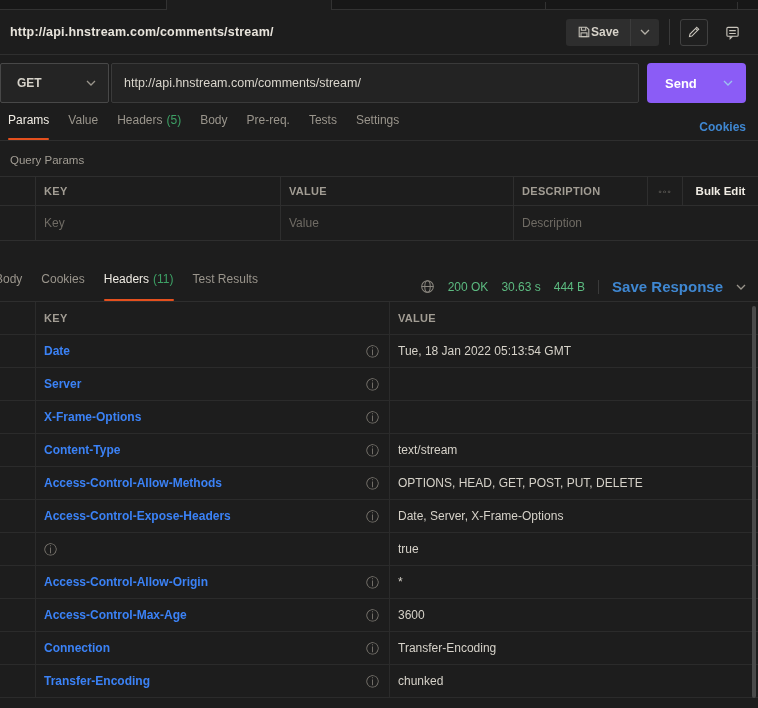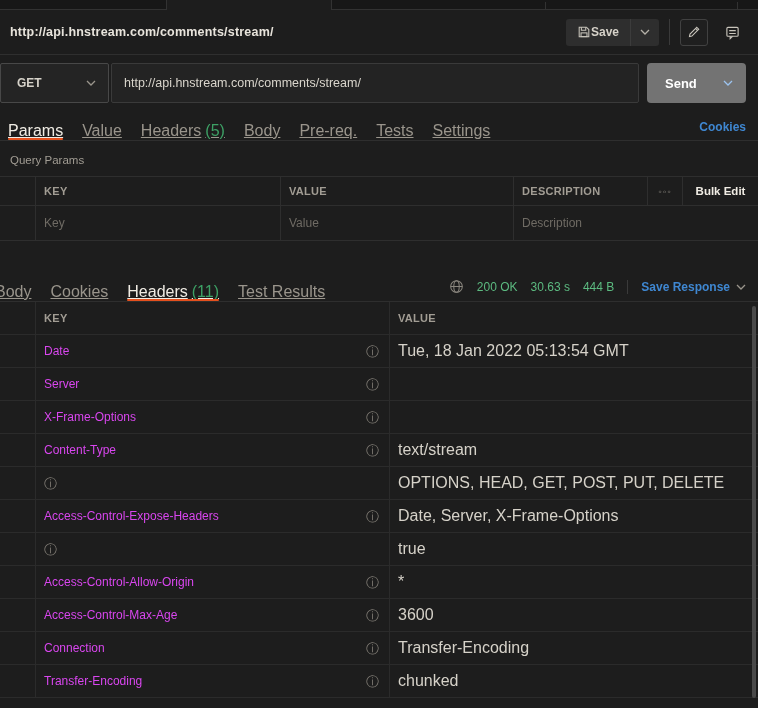--- a/index.html
+++ b/index.html
@@ -51,33 +51,33 @@
   }
   .method-select .method-label { flex:1; font-size:12px; font-weight:bold; color:#d6d2c9; }
   .url-input {
     flex:1; height:40px; margin-left:2px;
     background:#232323; border:1px solid #3a3a3a; border-radius:2px;
     color:#d9d5cc; font-size:12.5px; padding:0 12px;
     font-family:"Liberation Sans", sans-serif; outline:none;
   }
   .send-btn {
     width:99px; height:40px; margin-left:8px;
-    background:#737373; border:none; border-radius:4px;
+    background:#8b5cf6; border:none; border-radius:4px;
     display:flex; align-items:center; cursor:pointer; padding:0 13px 0 18px;
   }
   .send-btn span { flex:1; text-align:left; font-size:13px; font-weight:bold; color:#ffffff; }
 
   
   .tabs-row {
     display:flex; align-items:stretch; height:28px;
     border-bottom:1px solid #2e2e2e; position:relative;
   }
   .tab {
-    display:flex; align-items:flex-end; gap:4px; margin-right:19px;
-    font-size:16px; color:#9a958c; cursor:pointer; position:relative;text-decoration:underline;
+    display:flex; align-items:flex-start; gap:4px; margin-right:19px;
+    font-size:12px; color:#9a958c; cursor:pointer; position:relative;
   }
   .tab:first-child { margin-left:8px; }
   .tab.active { color:#f0ece4; }
   .tab.active::after {
     content:''; position:absolute; left:0; right:0; bottom:0; height:2px;
     background:#e4501e; border-radius:1px;
   }
   .tab .count { color:#3da065; }
   .cookies-link {
     position:absolute; right:12px; top:0; bottom:0; display:flex; align-items:center;
@@ -103,43 +103,43 @@
 
   
   .resp-tabs { margin-top:31px; height:30px; }
   .resp-tabs .tab:first-child { margin-left:-5px; }
   .resp-meta {
     position:absolute; right:12px; top:0; bottom:0;
     display:flex; align-items:center; gap:13px;
   }
   .resp-stat { font-size:12px; color:#5cba80; }
   .meta-divider { width:1px; height:14px; background:#3a3a3a; }
-  .save-response { display:flex; align-items:center; gap:6px; color:#3f87d1; font-size:12px; font-weight:bold; cursor:pointer; }
+  .save-response { display:flex; align-items:center; gap:13px; color:#3f87d1; font-size:15px; font-weight:bold; cursor:pointer; }
 
   .rtable-header {
     display:grid; grid-template-columns:36px 354px 1fr; height:33px;
     border-bottom:1px solid #2b2b2b;
   }
   .rtable-header > div { display:flex; align-items:center; }
   .rtable-header .hcell { padding-left:8px; font-size:11px; font-weight:bold; color:#a29d94; letter-spacing:.3px; }
   .rtable-header .gutter, .rtable-header .hcell-key { border-right:1px solid #2b2b2b; }
 
   .rtable-row {
     display:grid; grid-template-columns:36px 354px 1fr; height:33px;
     border-bottom:1px solid #2b2b2b;
   }
   .rtable-row > div { display:flex; align-items:center; }
   .rtable-row .cell-sel { border-right:1px solid #2b2b2b; }
   .rtable-row .cell-key {
     border-right:1px solid #2b2b2b; justify-content:space-between;
     padding:0 10px 0 8px;
   }
-  .key-text { font-size:12px; color:#d946ef; }
+  .key-text { font-size:12px; color:#3b82f6;font-weight:bold; }
   .info-icon { font-size:13px; color:#7f7b74; cursor:pointer; line-height:1; }
-  .cell-value { padding-left:8px; font-size:16px; color:#d6d2c9; }
+  .cell-value { padding-left:8px; font-size:12px; color:#d6d2c9; }
 
   .resp-scrollbar {
     position:absolute; right:2px; top:306px; width:4px; height:392px;
     background:#4a4a4a; border-radius:2px; cursor:grab;
   }
 </style>
 </head>
 <body>
 
 <div class="tabstrip">
@@ -319,20 +319,21 @@
       <div class="cell-sel"></div>
       <div class="cell-key">
         <span class="key-text">Content-Type</span>
         <span class="info-icon">ⓘ</span>
       </div>
       <div class="cell-value">text/stream</div>
     </div>
     <div class="rtable-row">
       <div class="cell-sel"></div>
       <div class="cell-key">
+        <span class="key-text">Access-Control-Allow-Methods</span>
         <span class="info-icon">ⓘ</span>
       </div>
       <div class="cell-value">OPTIONS, HEAD, GET, POST, PUT, DELETE</div>
     </div>
     <div class="rtable-row">
       <div class="cell-sel"></div>
       <div class="cell-key">
         <span class="key-text">Access-Control-Expose-Headers</span>
         <span class="info-icon">ⓘ</span>
       </div>

